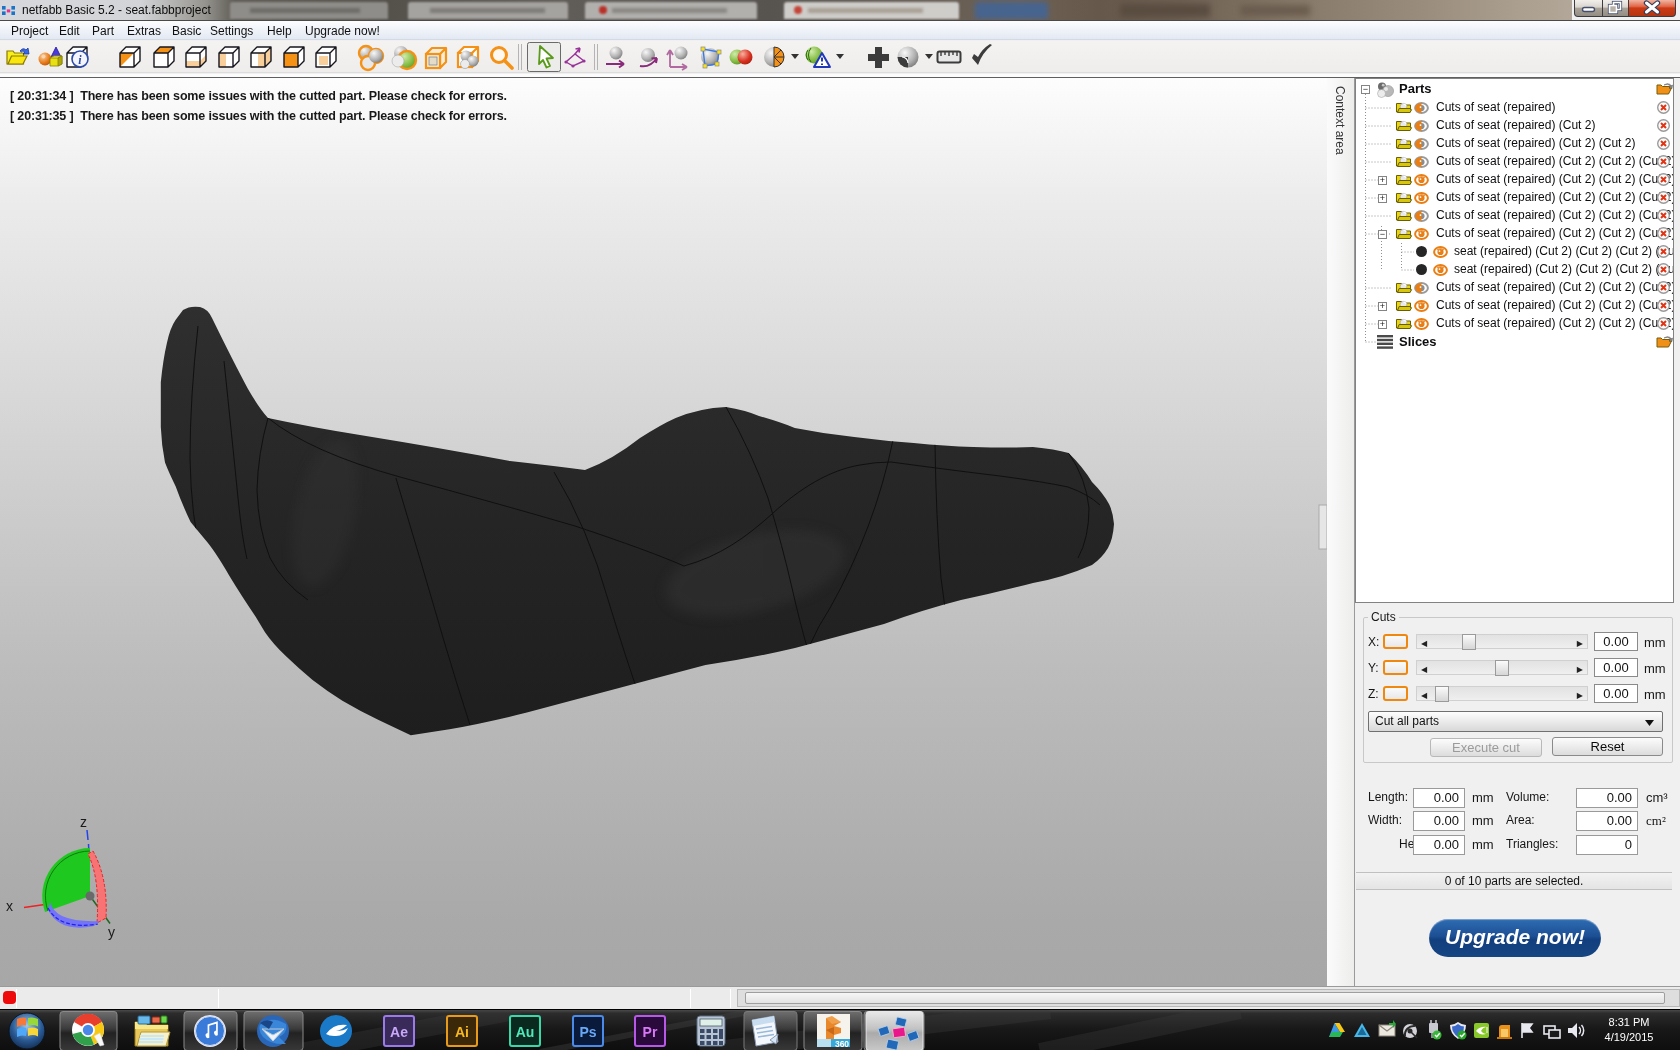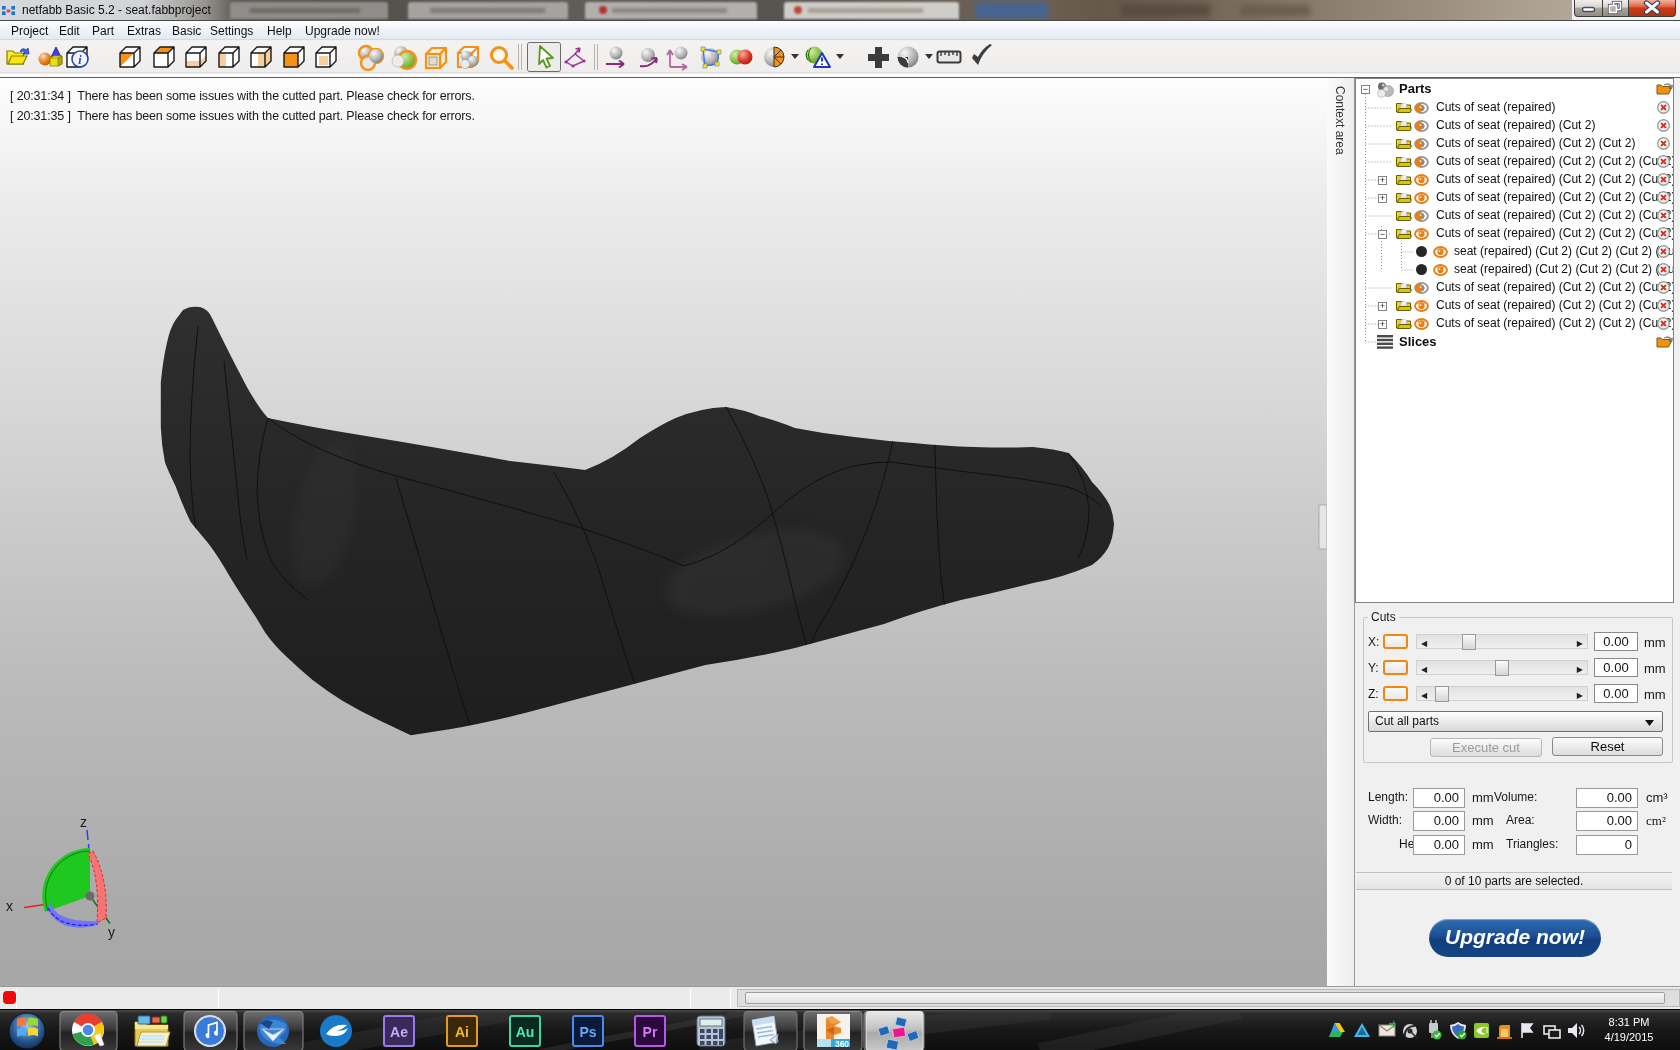--- a/index.html
+++ b/index.html
@@ -24,21 +24,21 @@
 #menubar span { position:absolute; top:3px; font-size:12px; color:#101010; }
 
 
 #toolbar { left:0; top:41px; width:1680px; height:32px; background:linear-gradient(#f4f3f1 0,#eeedeb 100%); border-bottom:1px solid #dddddd; }
 #toolbar svg { position:absolute; top:4px; }
 #gapwhite { left:0; top:74px; width:1680px; height:4px; background:#fcfcfc; }
 #vline { left:0; top:77px; width:1680px; height:1px; background:#5f5f5f; }
 
 
 #viewport { left:0; top:78px; width:1327px; height:908px; background:linear-gradient(#fdfdfd 0%,#ebebeb 14%,#d8d8d8 35%,#bcbcbc 65%,#a9a9a9 93%,#a7a7a7 100%); overflow:hidden; }
-.logline { position:absolute; left:10px; font-size:12.5px; font-weight:normal; letter-spacing:-0.15px; color:#181818; white-space:pre; }
+.logline { position:absolute; left:10px; font-size:12.5px; font-weight:bold; letter-spacing:-0.15px; color:#181818; white-space:pre; }
 
 
 #ctxstrip { left:1327px; top:78px; width:28px; height:908px; background:linear-gradient(90deg,#fbfbfb,#ededec); border-right:1px solid #9a9a9a; }
 #ctxstrip span { position:absolute; left:6px; top:8px; font-size:12px; color:#333; writing-mode:vertical-rl; }
 
 
 #rightpanel { left:1355px; top:78px; width:325px; height:908px; background:#f0f0f0; }
 #tree { position:absolute; left:0px; top:0px; width:319px; height:525px; background:#ffffff; border:1px solid #828282; overflow:hidden; }
 .trow { position:absolute; left:0; width:100%; height:18px; font-size:12px; color:#0d0d10; white-space:nowrap; }
 .trow b { font-size:13px; }
@@ -566,21 +566,21 @@
     <div class="numf" style="left:239px;top:606px;">0.00</div>
     <div class="unit" style="left:289px;top:609px;">mm</div>
     <div id="dropdown">Cut all parts<svg width="9" height="6" style="position:absolute;right:8px;top:8px;">
           <path d="M0 0 h9 l-4.5 6 z" fill="#111"></path>
         </svg></div>
     <div class="btn" style="left:75px;top:660px;width:112px;color:#9b9b9b;border-color:#b8b8b8;">Execute cut</div>
     <div class="btn" style="left:197px;top:659px;width:111px;color:#0a0a0a;">Reset</div>
     <div class="rowlab" style="left:13px;top:712px;">Length:</div>
     <div class="inff" style="left:58px;top:710px;width:52px;">0.00</div>
     <div class="unit" style="left:117px;top:712px;">mm</div>
-    <div class="rowlab" style="left:139px;top:712px;">Volume:</div>
+    <div class="rowlab" style="left:151px;top:712px;">Volume:</div>
     <div class="inff" style="left:221px;top:710px;width:62px;">0.00</div>
     <div class="unit" style="left:291px;top:712px;">cm³</div>
     <div class="rowlab" style="left:13px;top:735px;">Width:</div>
     <div class="inff" style="left:58px;top:733px;width:52px;">0.00</div>
     <div class="unit" style="left:117px;top:735px;">mm</div>
     <div class="rowlab" style="left:151px;top:735px;">Area:</div>
     <div class="inff" style="left:221px;top:733px;width:62px;">0.00</div>
     <div class="unit" style="left:291px;top:735px;font-family:Liberation Serif, serif;">cm²</div>
     <div class="rowlab" style="left:9px;top:759px;margin-left:35px;">Height:</div>
     <div class="inff" style="left:58px;top:757px;width:52px;">0.00</div>

